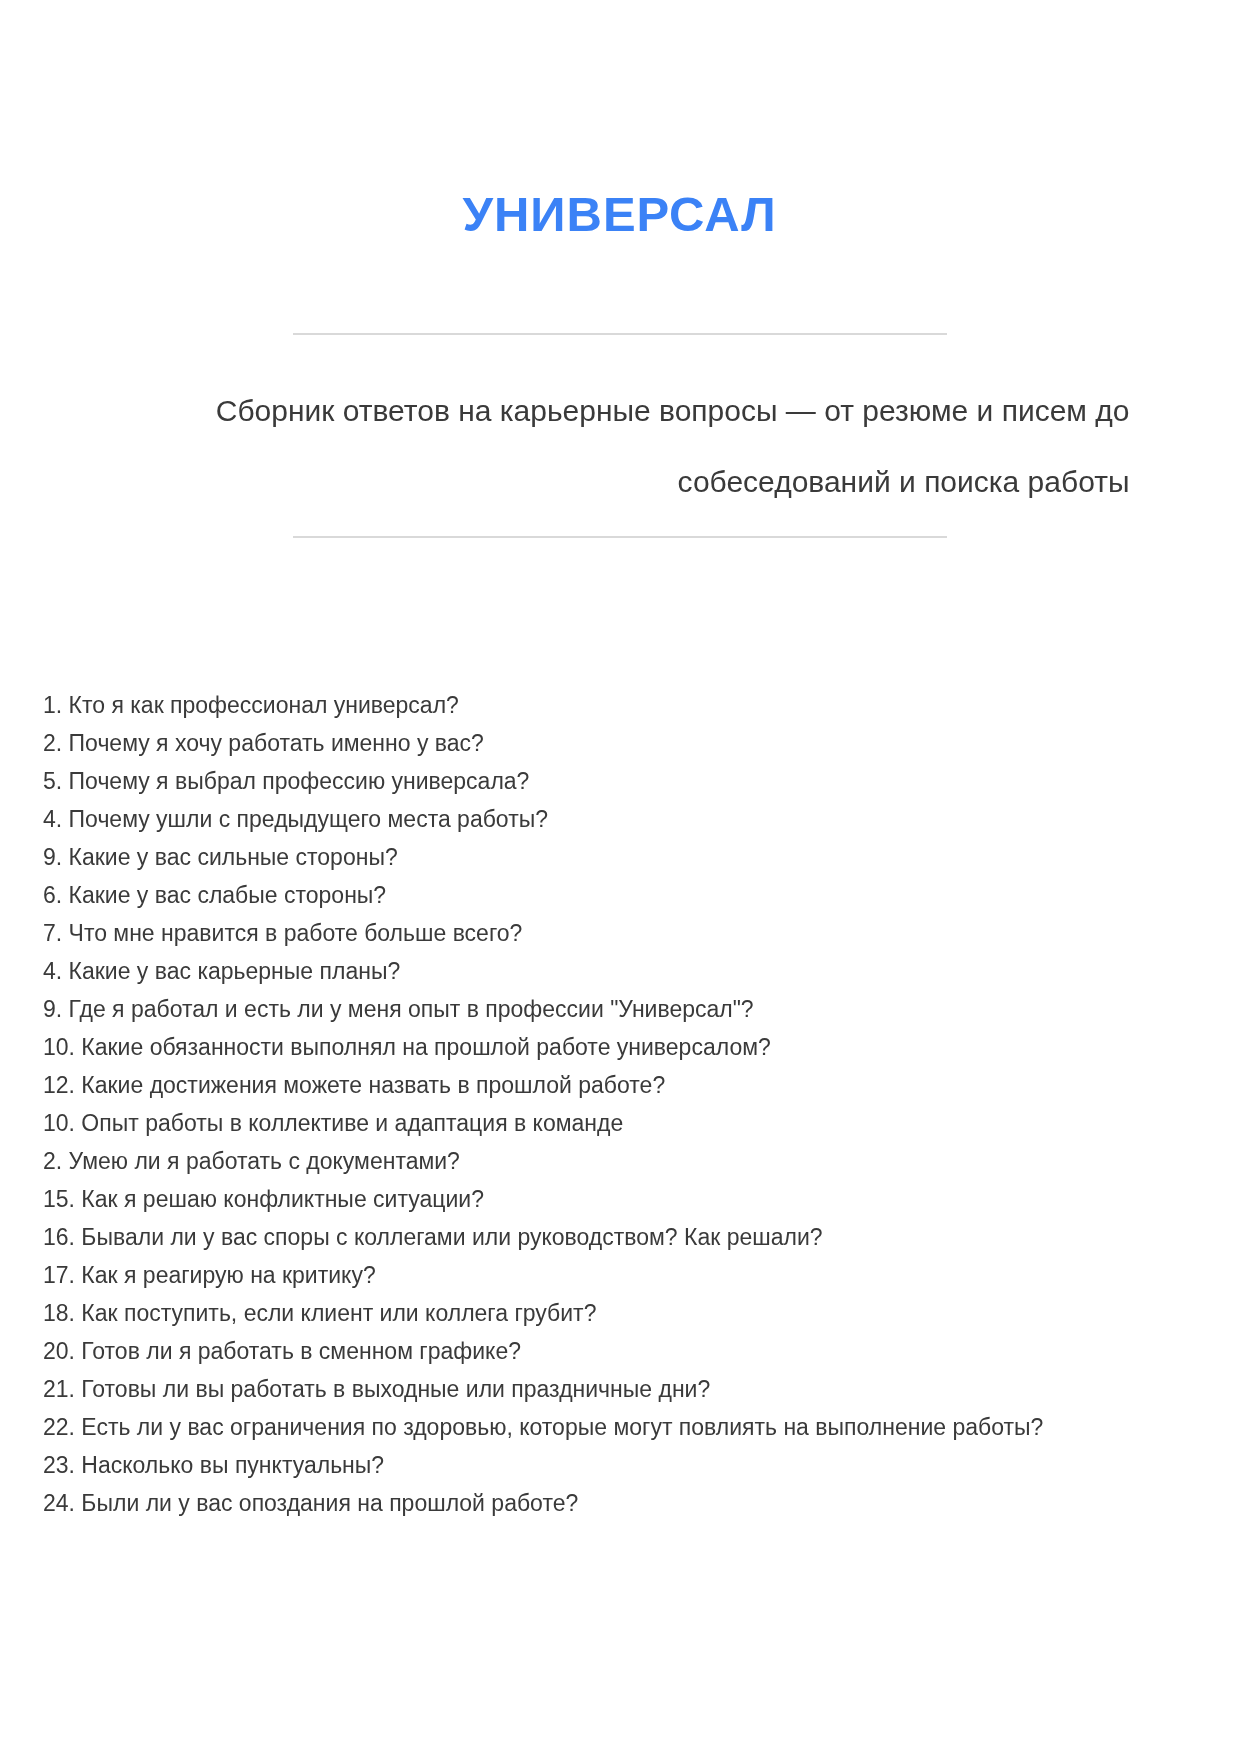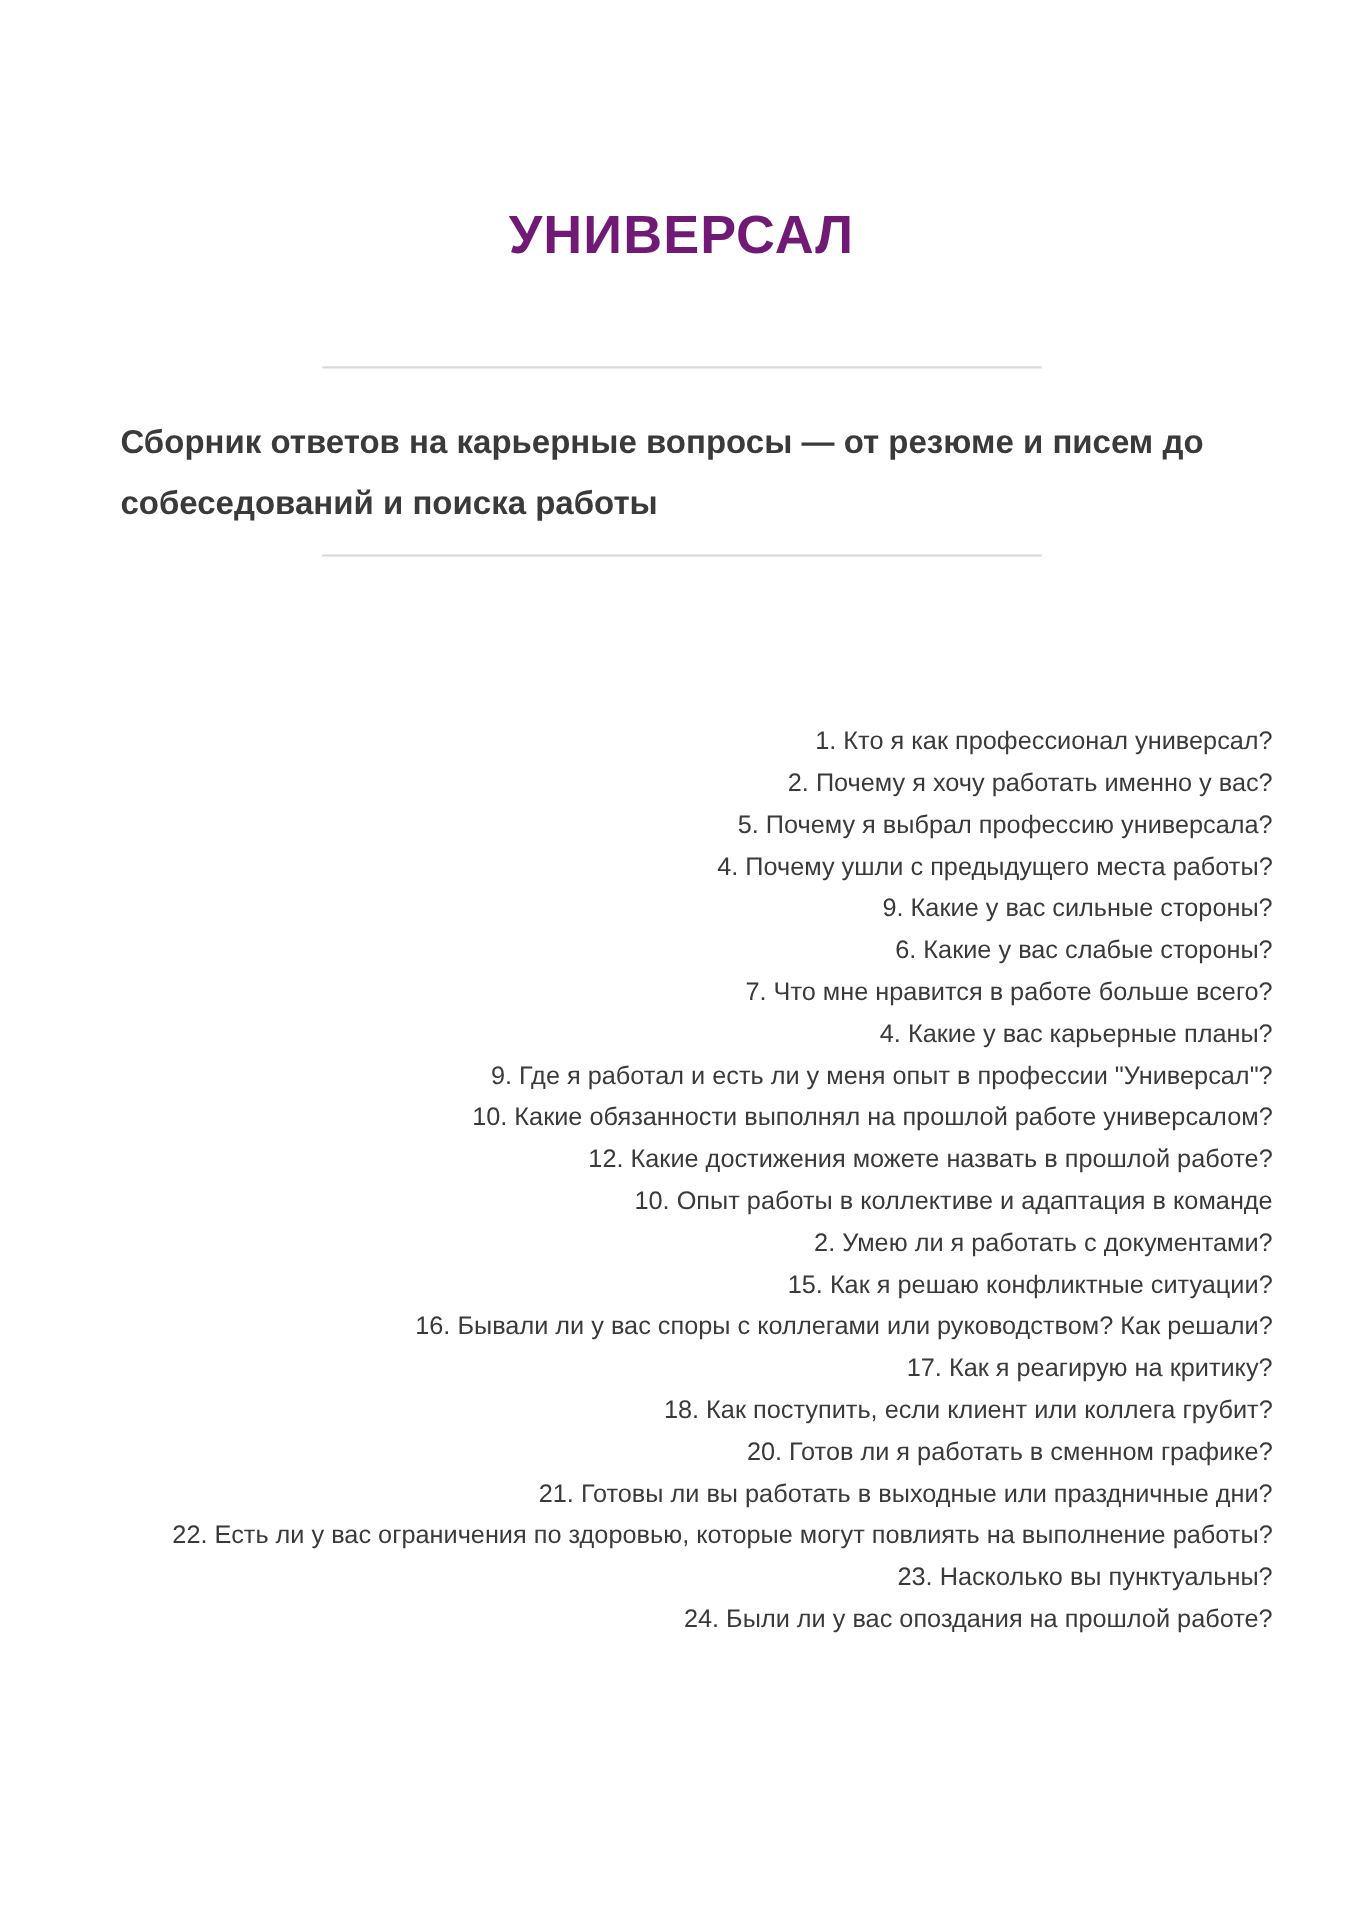--- a/index.html
+++ b/index.html
@@ -18,44 +18,43 @@
     box-sizing: border-box;
   }
   .doc-title {
     margin: 0;
     padding-top: 186px;
     text-align: center;
     font-size: 49px;
     line-height: 56px;
     font-weight: 700;
     letter-spacing: 1px;
-    color: #701a75;
+    color: #3b82f6;
   }
   .rule {
     border: none;
     border-top: 2px solid #d9d9d9;
     width: 654px;
     margin: 0 auto;
   }
   .rule-top { margin-top: 91px; }
   .rule-bottom { margin-top: 19px; }
   .doc-subtitle {
     margin: 40px auto 0 auto;
     max-width: 1020px;
-    text-align: left;
+    text-align: right;
     font-size: 30px;
-    line-height: 55px;
-    font-weight: 700;
+    line-height: 71px;
+    font-weight: 400;
     color: #3a3a3a;
   }
   .toc {
     list-style: none;
     margin: 148px 0 0 0;
-    padding: 0 82px 0 87px;
-    text-align: right;
+    padding: 0 82px 0 43px;
   }
   .toc li {
     font-size: 23px;
     line-height: 38px;
     font-weight: 400;
     color: #3a3a3a;
   }
 </style>
 </head>
 <body>

